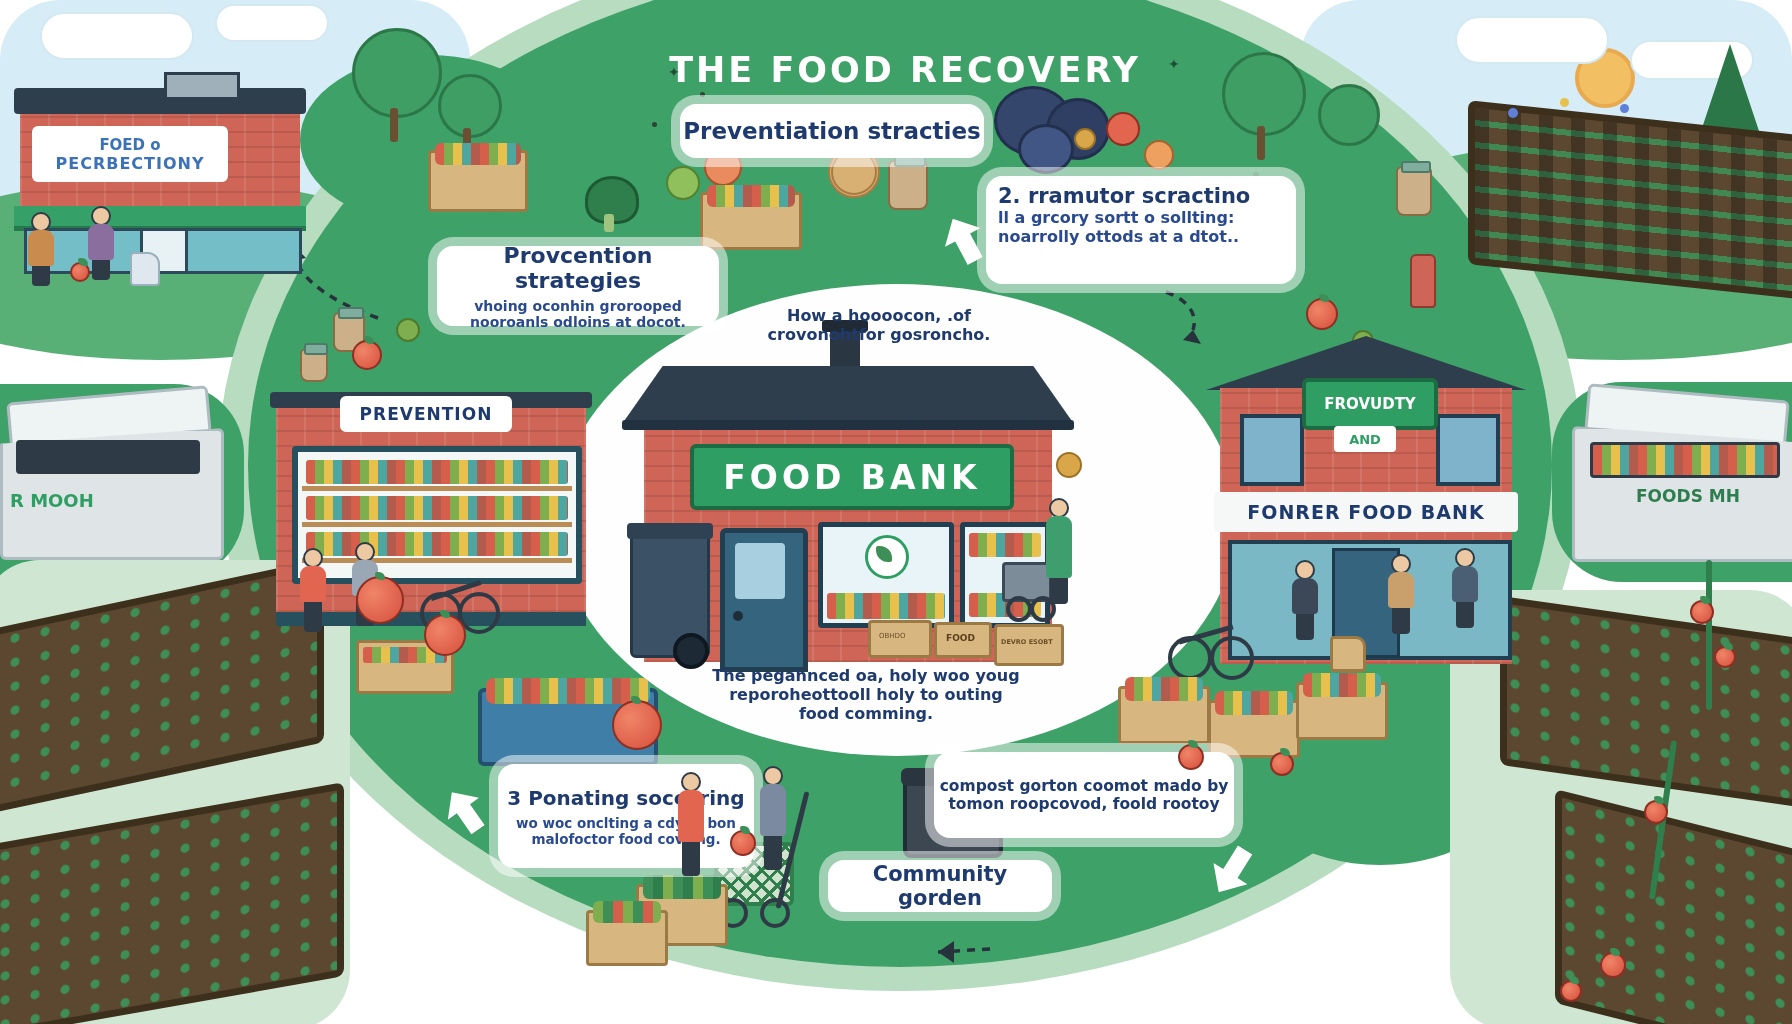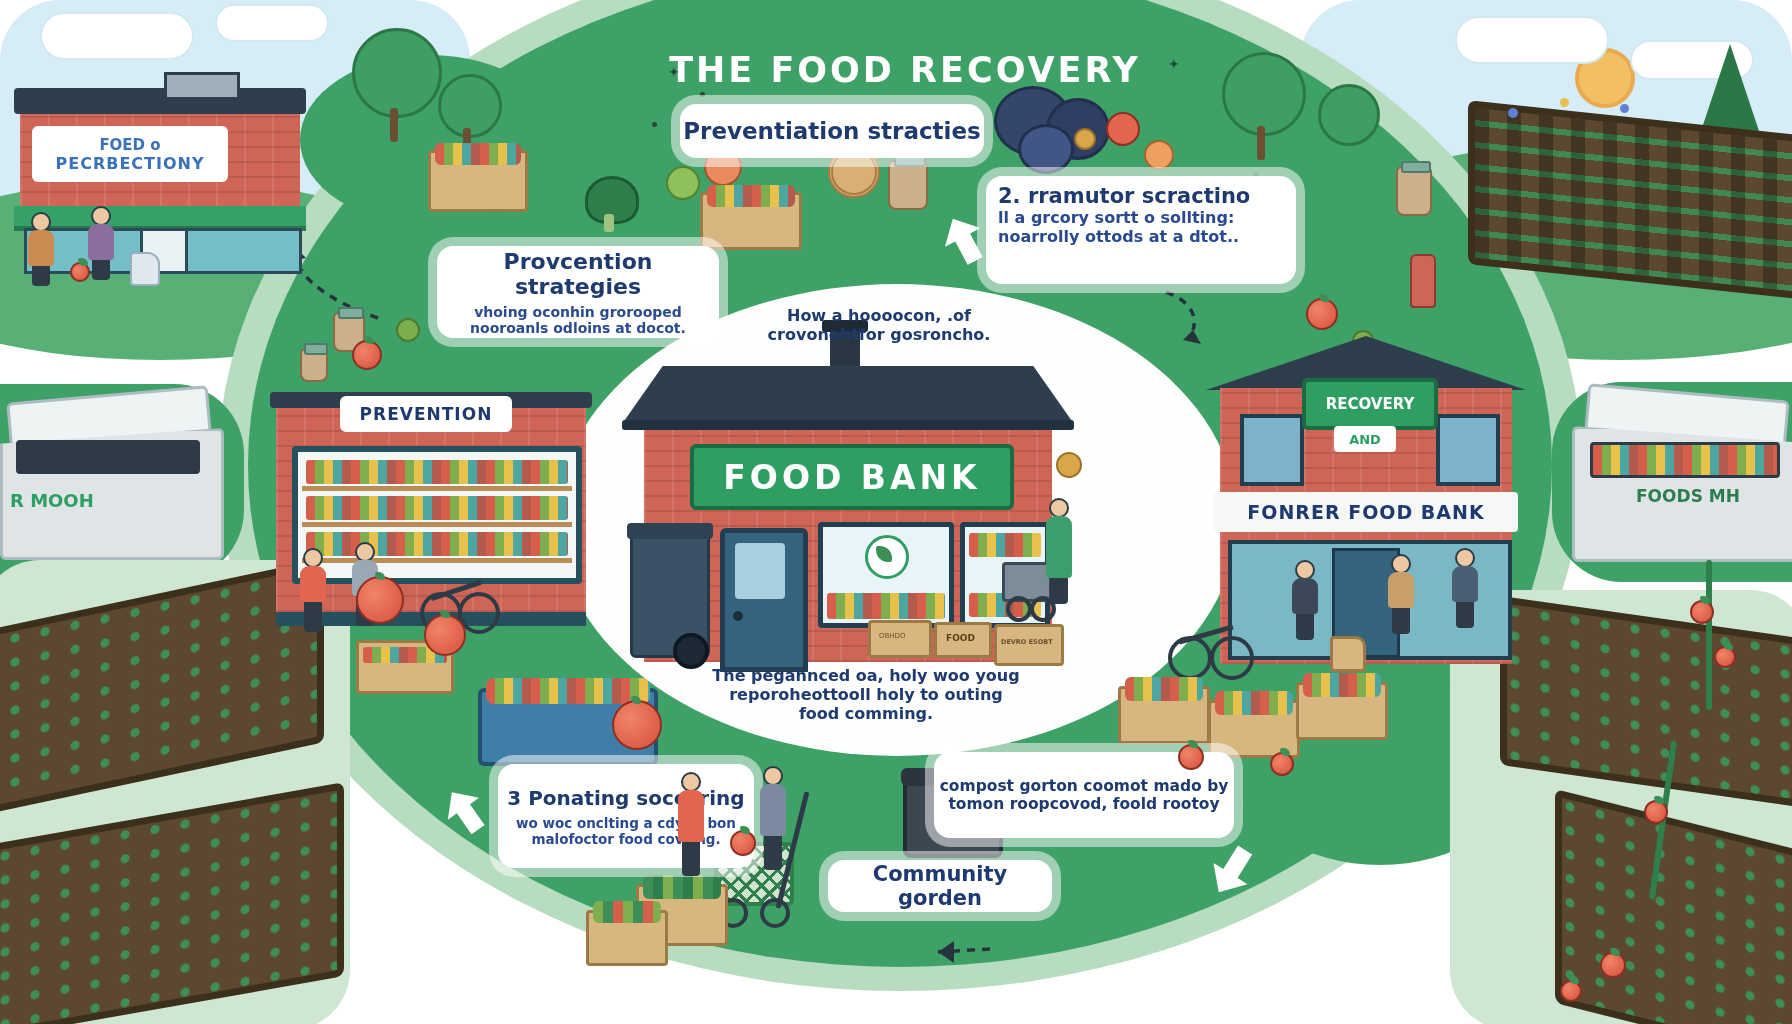--- a/index.html
+++ b/index.html
@@ -157,21 +157,21 @@
 <div class="abs wbox ctr" style="left:680px;top:104px;width:304px;height:54px;z-index:4">
   <span class="navy" style="font-size:23px">Preventiation stracties</span>
 </div>
 
 <div class="abs wbox" style="left:986px;top:176px;width:286px;height:92px;padding:8px 12px;z-index:4">
   <div class="navy" style="font-size:21px">2. rramutor scractino</div>
   <div class="blue" style="font-size:16px;">ll a grcory sortt o sollting:</div>
   <div class="blue" style="font-size:16px">noarrolly ottods at a dtot..</div>
 </div>
 
-<div class="abs wbox ctr" style="left:437px;top:246px;width:282px;height:92px;z-index:4">
+<div class="abs wbox ctr" style="left:437px;top:246px;width:282px;height:80px;z-index:4">
   <div class="navy" style="font-size:22px">Provcention strategies</div>
   <div class="blue" style="font-size:14px;margin-top:5px">vhoing oconhin grorooped</div>
   <div class="blue" style="font-size:14px">nooroanls odloins at docot.</div>
 </div>
 
 <div class="abs ctr" style="left:724px;top:306px;width:310px;z-index:4">
   <div class="navy" style="font-size:16px">How a hoooocon, .of</div>
   <div class="navy" style="font-size:16px">crovonohtfor gosroncho.</div>
 </div>
 
@@ -318,21 +318,21 @@
 <div class="abs wheel" style="left:1006px;top:596px;width:18px;height:18px;z-index:3"></div>
 <div class="abs wheel" style="left:1030px;top:596px;width:18px;height:18px;z-index:3"></div>
 <div class="abs coin" style="left:1056px;top:452px;width:22px;height:22px;z-index:4"></div>
 
 <div class="abs" style="left:1206px;top:318px;width:320px;height:352px;z-index:3">
   <div class="abs roof" style="left:0;top:18px;width:320px;height:54px;clip-path:polygon(0 100%,50% 0,100% 100%)"></div>
   <div class="abs brick" style="left:14px;top:70px;width:292px;height:276px"></div>
   <div class="abs" style="left:34px;top:96px;width:56px;height:64px;background:#7fb3cc;border:4px solid #223f52"></div>
   <div class="abs" style="left:230px;top:96px;width:56px;height:64px;background:#7fb3cc;border:4px solid #223f52"></div>
   <div class="abs ctr sign-green" style="left:96px;top:60px;width:128px;height:44px">
-    <span style="color:#fff;font-size:15px;font-weight:bold">RECOVERY</span>
+    <span style="color:#fff;font-size:15px;font-weight:bold">FROVUDTY</span>
   </div>
   <div class="abs ctr" style="left:128px;top:108px;width:62px;height:26px;background:#fff;border-radius:4px">
     <span style="color:#2e9e63;font-size:13px;font-weight:bold">AND</span>
   </div>
   <div class="abs ctr" style="left:8px;top:174px;width:304px;height:40px;background:#f6f8f8;border-radius:4px">
     <span class="navy" style="font-size:19px;letter-spacing:1px">FONRER FOOD BANK</span>
   </div>
   <div class="abs" style="left:22px;top:222px;width:276px;height:112px;background:#79b8c4;border:4px solid #223f52">
     <div class="abs" style="left:100px;top:4px;width:62px;height:104px;background:#35647f;border:3px solid #1d394c"></div>
   </div>

